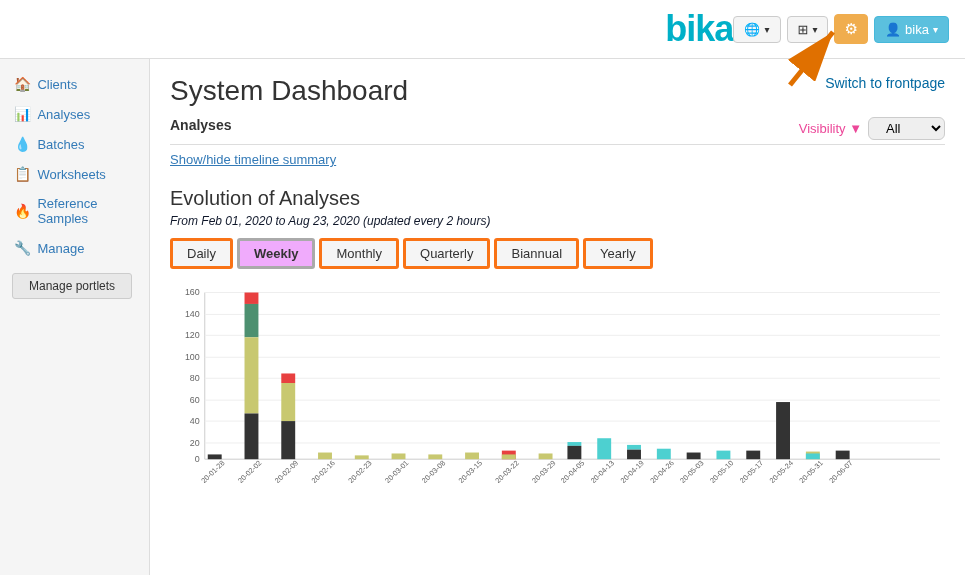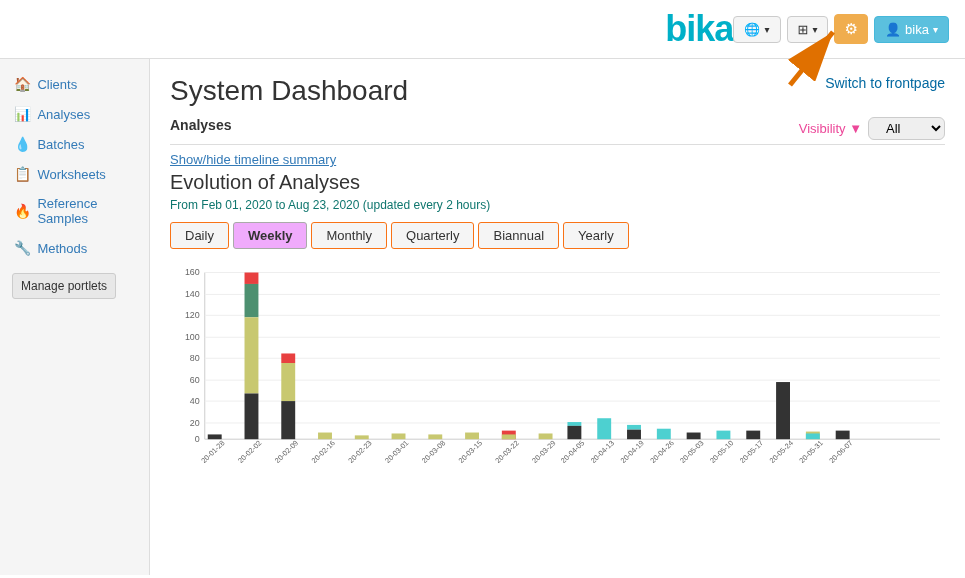--- a/index.html
+++ b/index.html
@@ -62,21 +62,21 @@
       align-items: center;
       gap: 6px;
       padding: 7px 14px;
       cursor: pointer;
       color: #337ab7;
       font-size: 13px;
     }
     .sidebar-icon { font-size: 14px; }
     .manage-portlets-btn {
       margin: 10px 12px;
-      padding: 5px 8px;
+      padding: 5px 16px;
       background: #e8e8e8;
       border: 1px solid #ccc;
       border-radius: 3px;
       font-size: 12px;
       cursor: pointer;
       color: #333;
     }
 
     
     .content {
@@ -120,28 +120,28 @@
 
     .timeline-link {
       color: #337ab7;
       text-decoration: underline;
       font-size: 13px;
       cursor: pointer;
       margin-bottom: 0;
       display: inline-block;
     }
 
-    .chart-section { margin-top: 4px; }
+    .chart-section { margin-top: 20px; }
     .chart-title { font-size: 20px; font-weight: normal; color: #333; margin-bottom: 4px; }
-    .chart-date-range { color: #0f766e; font-size: 12px; margin-bottom: 10px; }
+    .chart-date-range { color: #0f172a; font-size: 12px; margin-bottom: 10px; font-style: italic; }
 
     .period-buttons { display: flex; gap: 4px; margin-bottom: 14px; }
     .period-btn {
       padding: 5px 14px;
-      border: 1px solid #f97316;
+      border: 3px solid #f97316;
       border-radius: 3px;
       background: #f5f5f5;
       cursor: pointer;
       font-size: 13px;
       color: #333;
     }
     .period-btn.active {
       background: #f0abfc;
       border-color: #aaa;
       font-weight: bold;
@@ -215,21 +215,21 @@
     <div class="sidebar-item">
       <span class="sidebar-icon">📋</span>
       <span>Worksheets</span>
     </div>
     <div class="sidebar-item">
       <span class="sidebar-icon">🔥</span>
       <span>Reference Samples</span>
     </div>
     <div class="sidebar-item">
       <span class="sidebar-icon">🔧</span>
-      <span>Methods</span>
+      <span>Manage</span>
     </div>
     <button class="manage-portlets-btn">Manage portlets</button>
   </div>
 
   <div class="content">
     <div class="content-header">
       <h1 class="page-title">System Dashboard</h1>
       <a class="switch-link">Switch to frontpage</a>
     </div>
 

